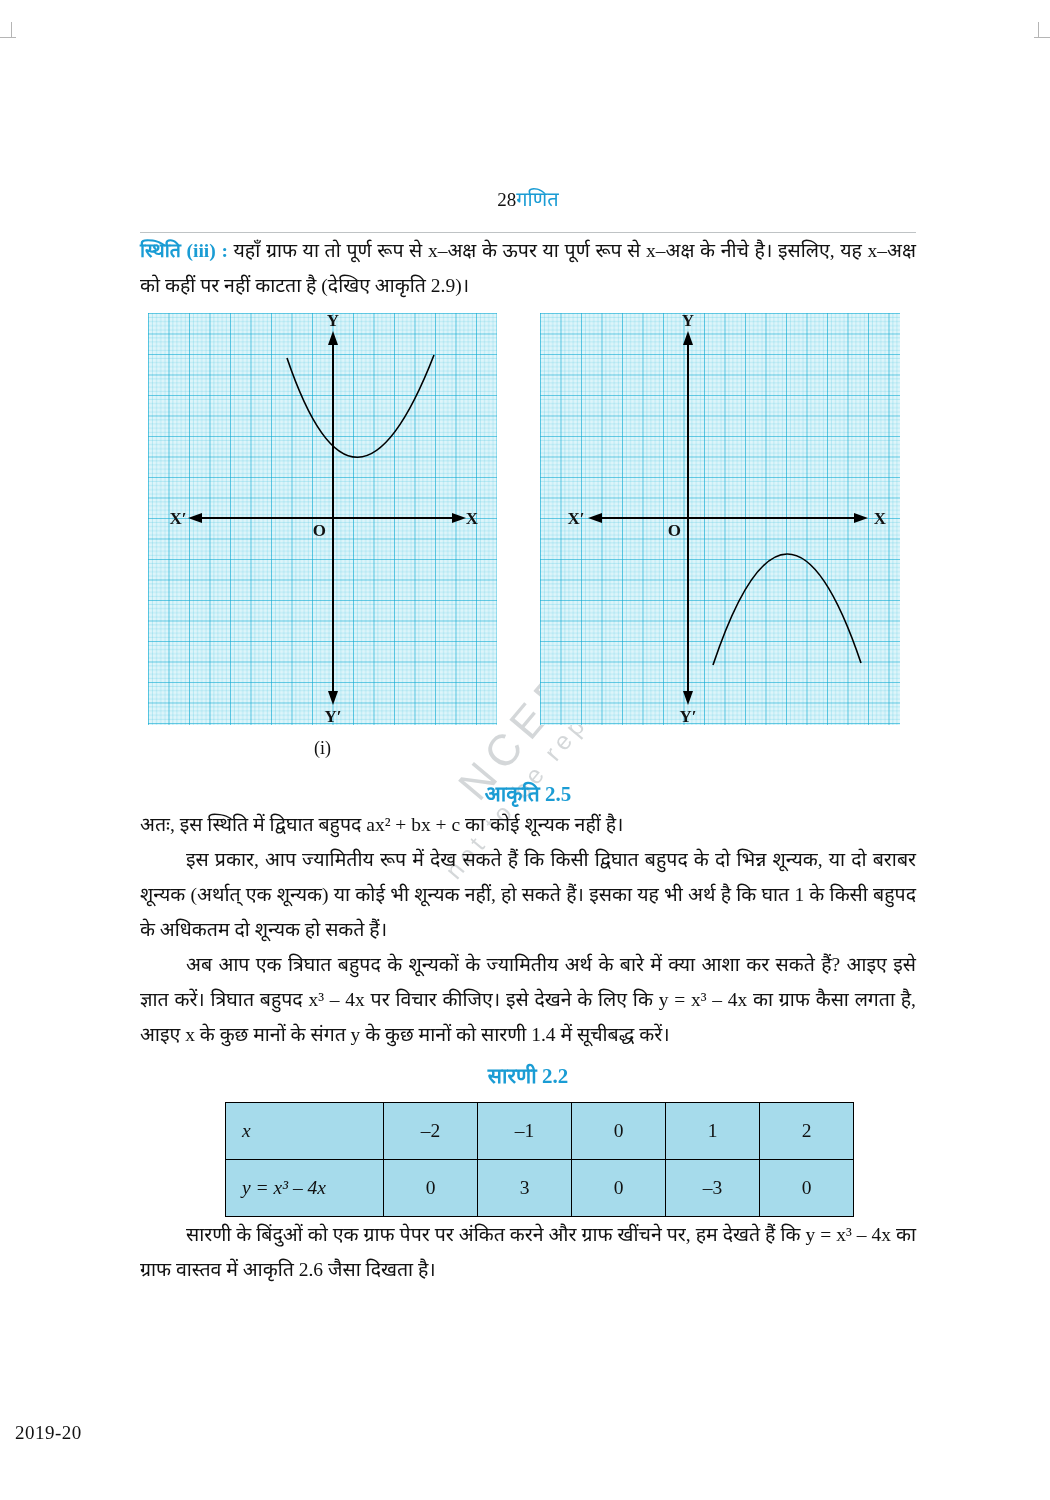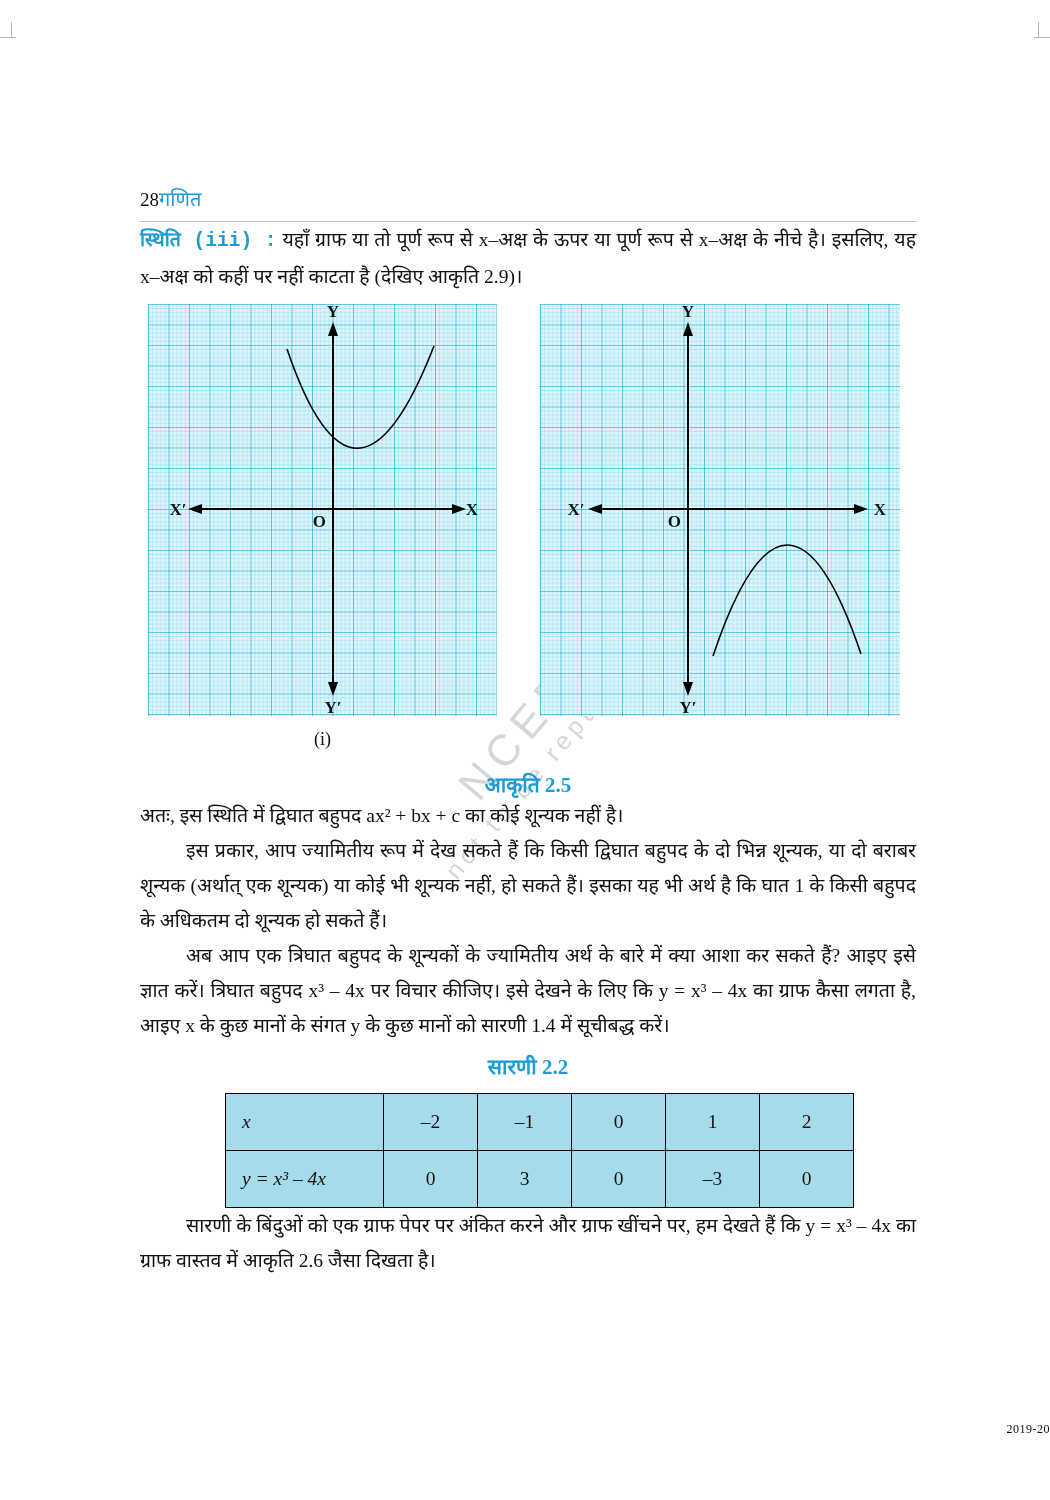--- a/index.html
+++ b/index.html
@@ -5,28 +5,28 @@
 <style>
   html,body { margin:0; padding:0; background:#e9e9e9; }
   .page {
     position:relative; width:1050px; height:1500px; margin:0 auto;
     background:#ffffff; overflow:hidden;
     font-family:"Liberation Serif", serif; color:#111;
   }
   .crop { position:absolute; background:#b5b5b5; }
   .content { position:absolute; left:140px; top:185px; width:776px; }
 
-  .header-row { display:flex; justify-content:flex-start; align-items:baseline;
-    padding-bottom:9px; border-bottom:1.6px solid #bfc3c5; }
+  .header-row { display:flex; justify-content:center; align-items:baseline;
+    padding-bottom:20px; border-bottom:1.6px solid #bfc3c5; }
   .page-num { font-size:19px; }
   .subject { font-size:20px; color:var(--accent-blue,#1a9cd4); }
 
   p.para { font-size:19.5px; line-height:35px; text-align:justify; margin:0; }
   .mt-para1 { margin-top:13px; }
-  .case-label { color:var(--accent-blue,#1a9cd4); font-weight:bold;font-family:Liberation Mono, monospace; }
+  .case-label { color:var(--accent-blue,#1a9cd4); font-weight:bold; }
   .indent { text-indent:46px; }
   .b { font-weight:normal; }
 
   .figures { display:flex; gap:43px; margin-top:10px; margin-left:8px; }
   figure { margin:0; }
   figcaption { text-align:center; font-size:18px; margin-top:9px; }
 
   .fig-title, .table-title { text-align:center; color:var(--accent-blue,#1a9cd4);
     font-weight:bold; font-size:21px; }
   .fig-title { margin-top:20px; }
@@ -38,22 +38,22 @@
   table.datatable td { border:1.7px solid #000; background:var(--table-fill,#a6dbeb);
     height:54px; text-align:center; font-size:19.5px; }
   table.datatable td.rowhead { width:140px; text-align:left; padding-left:16px; font-style:italic; }
   table.datatable td.val { width:91px; }
 
   .mt-p2 { margin-top:19px; }
   .mt-p3 { margin-top:8px; }
   .mt-p4 { margin-top:8px; }
   .mt-p5 { margin-top:20px; }
 
-  .footer { position:absolute; left:15px; right:0; top:1422px; text-align:right;
-    font-size:12px; letter-spacing:0.5px; }
+  .footer { position:absolute; left:15px; right:0; top:1422px; text-align:left;
+    font-size:19px; letter-spacing:0.5px; }
 
   .watermark { position:absolute; left:310px; top:690px; width:460px;
     transform:rotate(-50deg); color:#8f989c; opacity:0.38; text-align:center;
     pointer-events:none; font-family:"Liberation Sans", sans-serif; }
   .watermark .wm1 { font-size:44px; letter-spacing:8px; }
   .watermark .wm2 { font-size:25px; letter-spacing:5px; white-space:nowrap; }
 </style>
 </head>
 <body>
 

